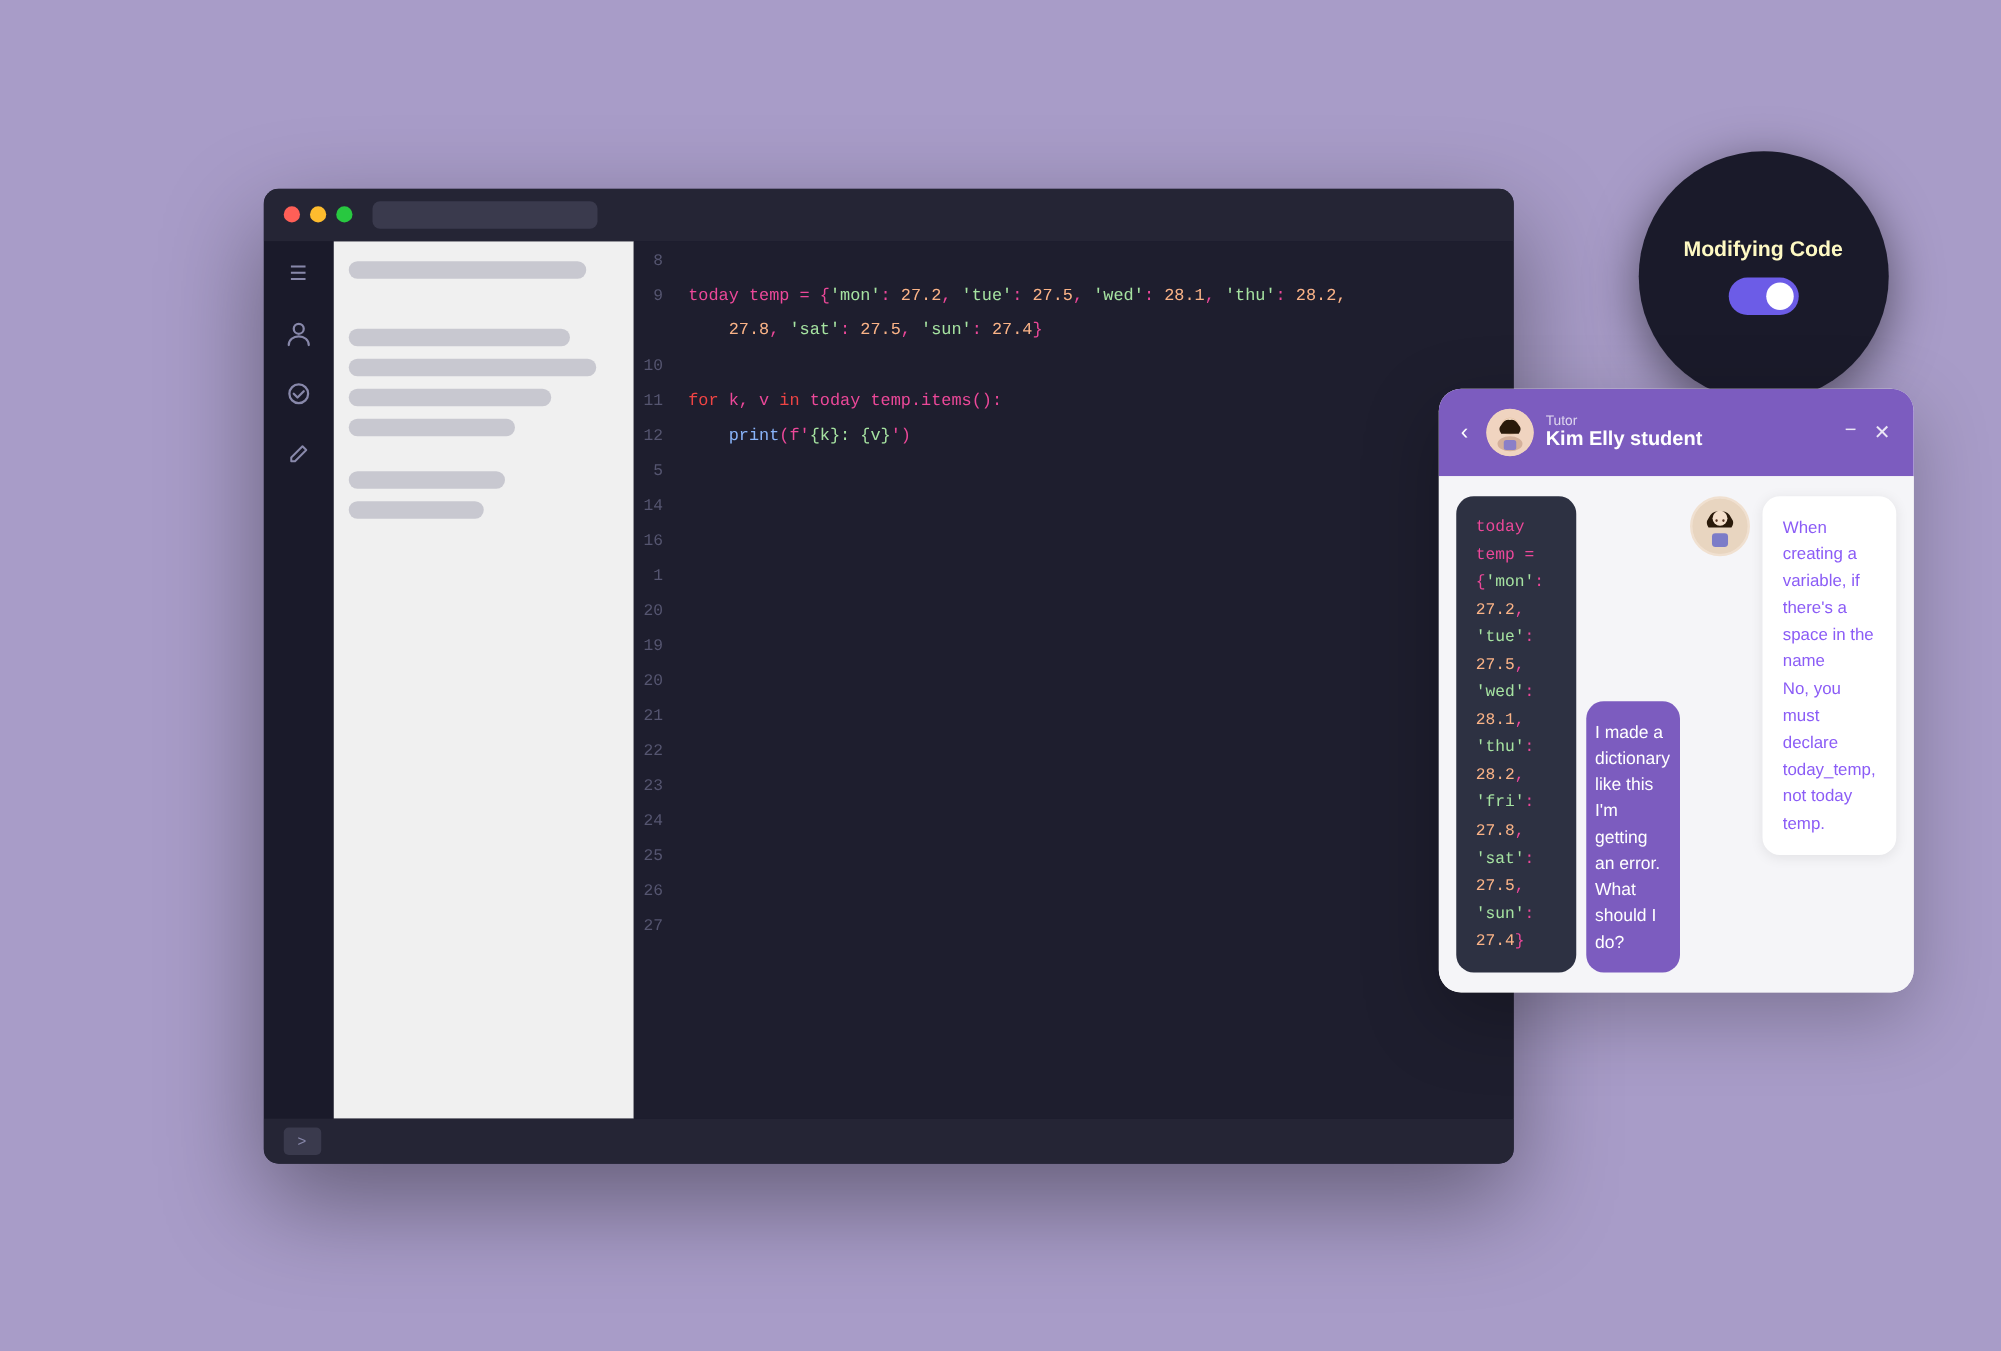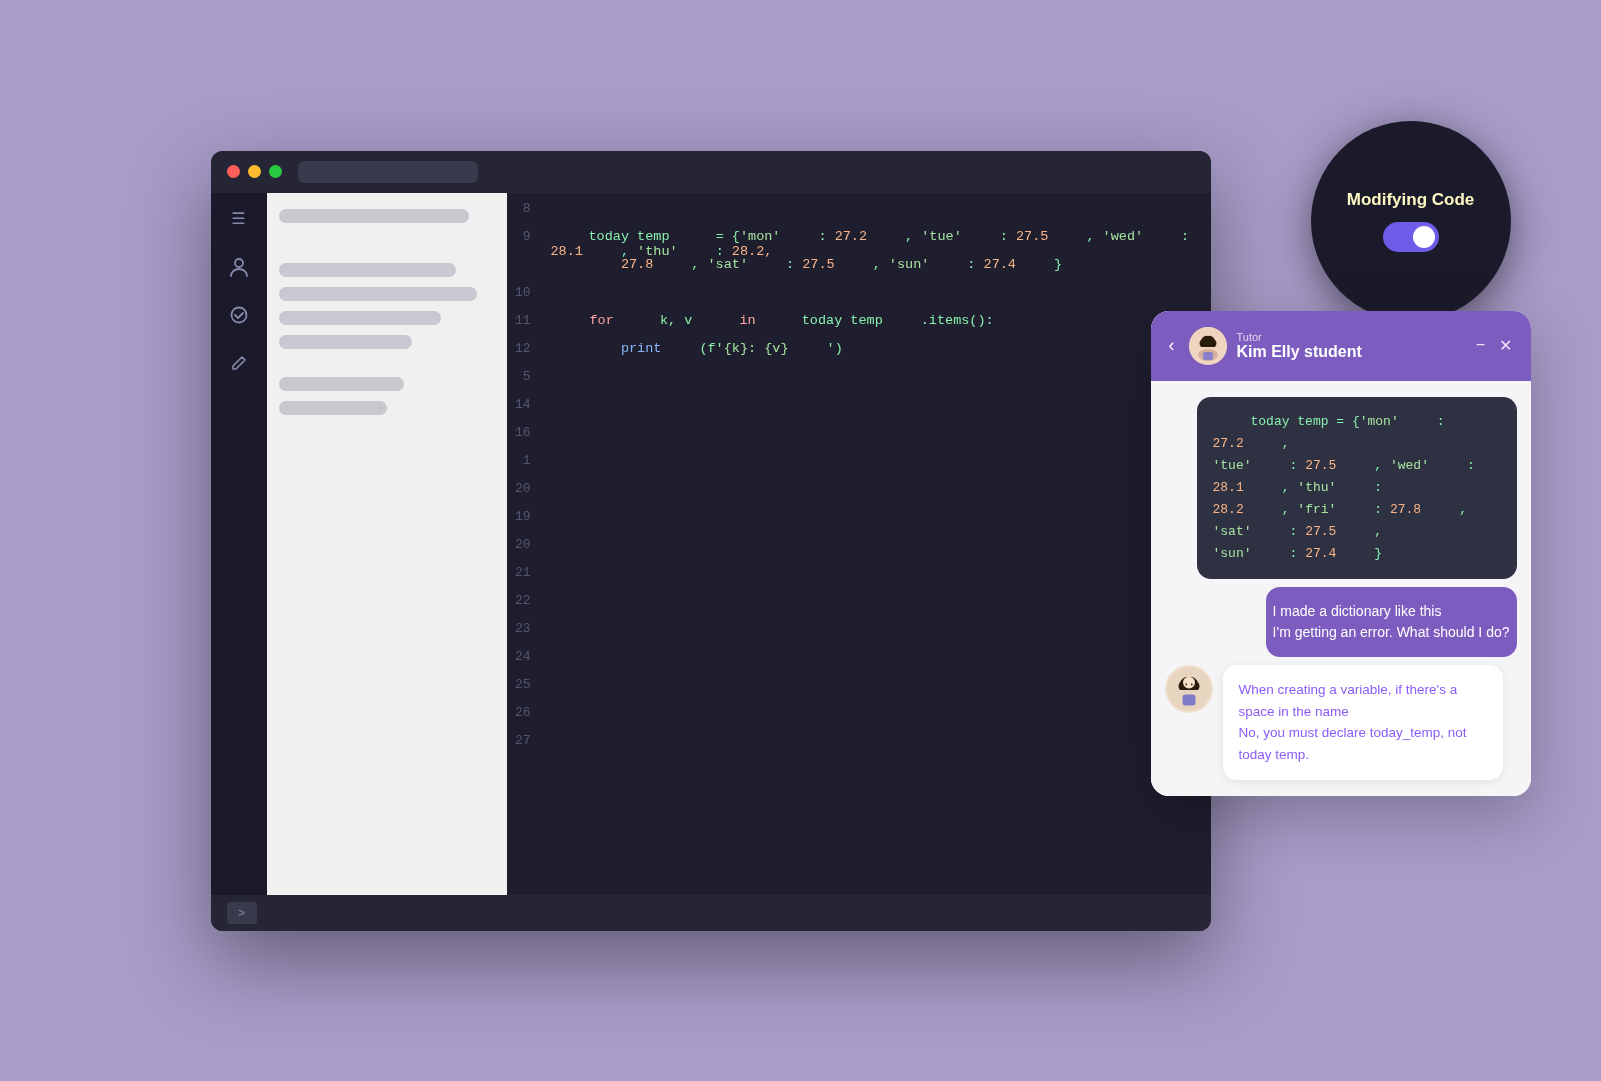--- a/index.html
+++ b/index.html
@@ -145,23 +145,23 @@
       padding-right: 20px;
       color: #555570;
       flex-shrink: 0;
       font-size: 13px;
     }
 
     .line-content {
       color: #cdd6f4;
     }
 
-    .c-white { color: #86efac; margin-left: 38px; }
+    .c-white { color: #ec4899; }
     .c-blue { color: #89b4fa; }
-    .c-purple { color: #fca5a5; margin-left: 39px; }
+    .c-purple { color: #ef4444; }
     .c-string { color: #a6e3a1; }
     .c-num { color: #fab387; }
 
     
     .bottom-bar {
       height: 36px;
       background: #252535;
       display: flex;
       align-items: center;
       padding: 0 16px;
@@ -293,21 +293,21 @@
     .chat-header-icon {
       color: rgba(255,255,255,0.85);
       font-size: 16px;
       cursor: pointer;
     }
 
     .chat-body {
       background: #f5f5f8;
       padding: 16px 14px;
       display: flex;
-      flex-direction: column;
+      flex-direction: row;
       gap: 8px;
     }
 
     
     .bubble-code {
       background: #2d3142;
       border-radius: 14px;
       padding: 14px 16px;
       align-self: flex-end;
       max-width: 320px;

